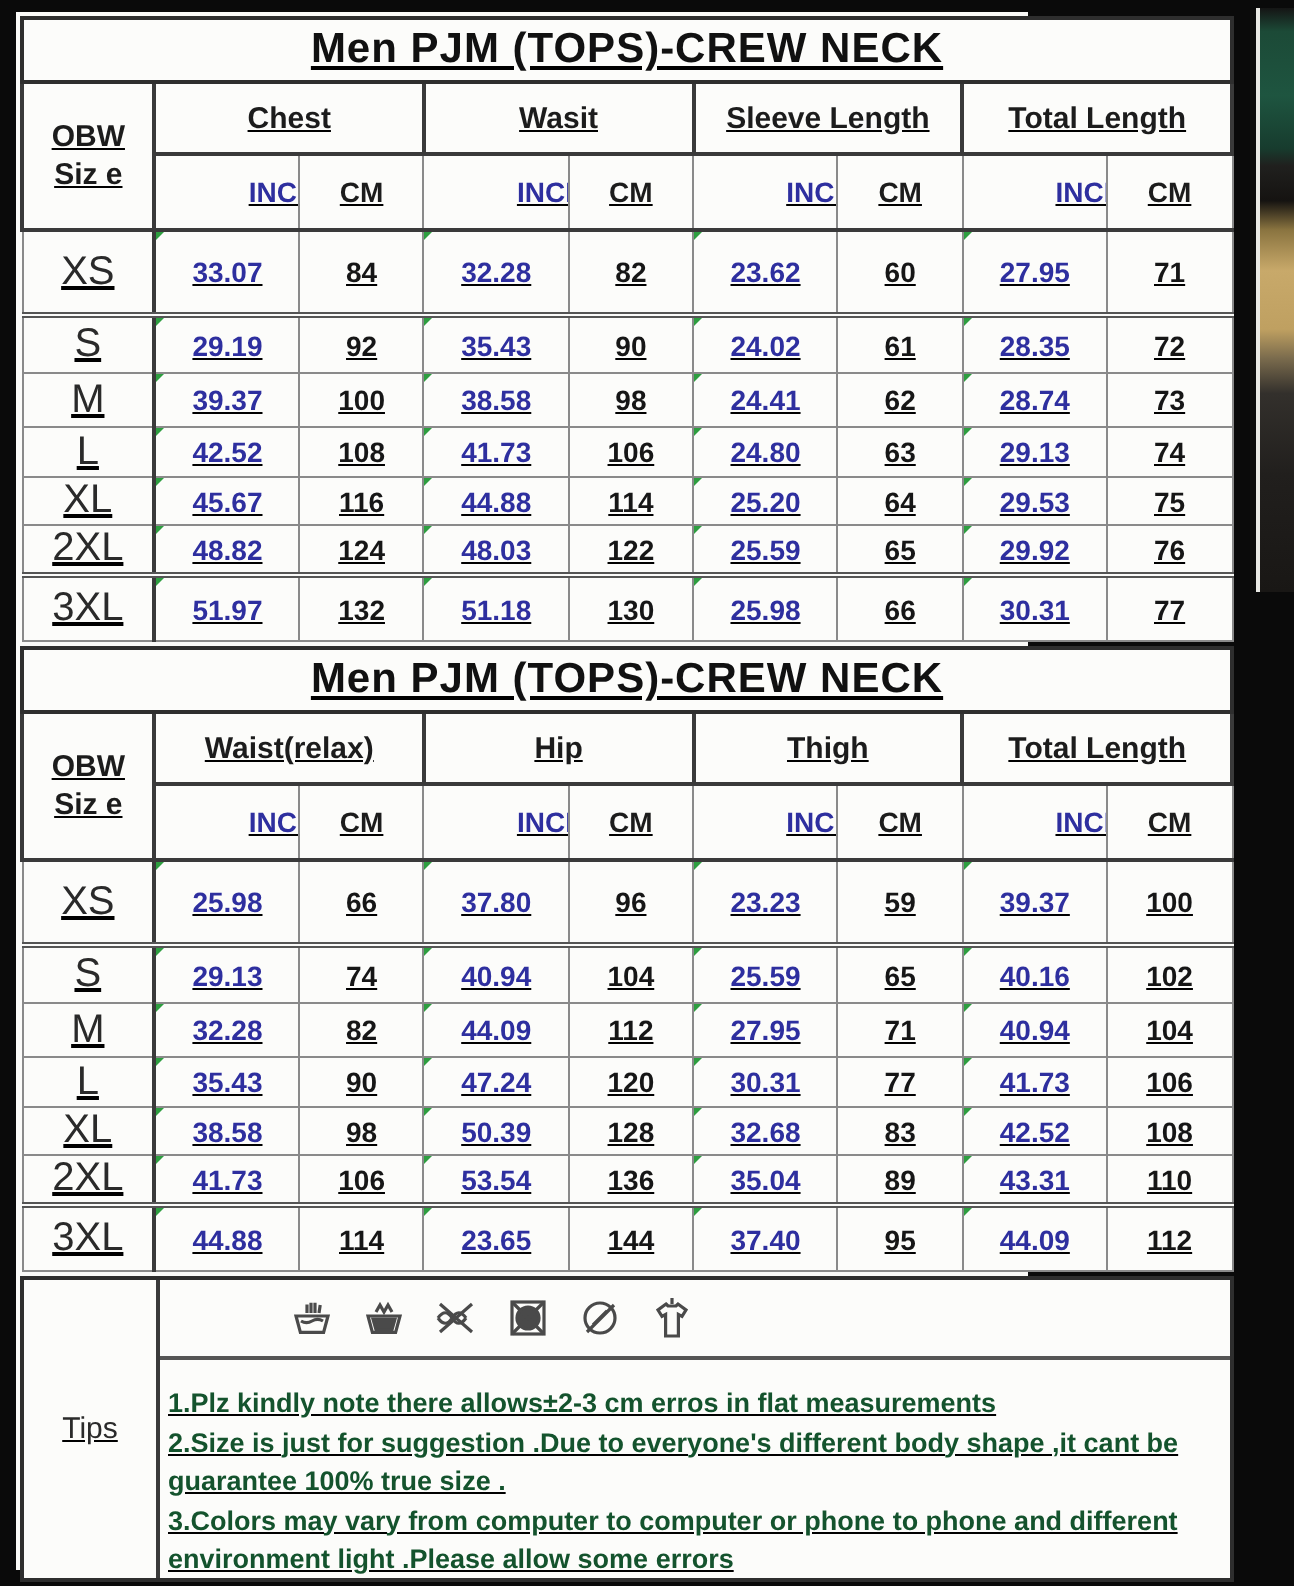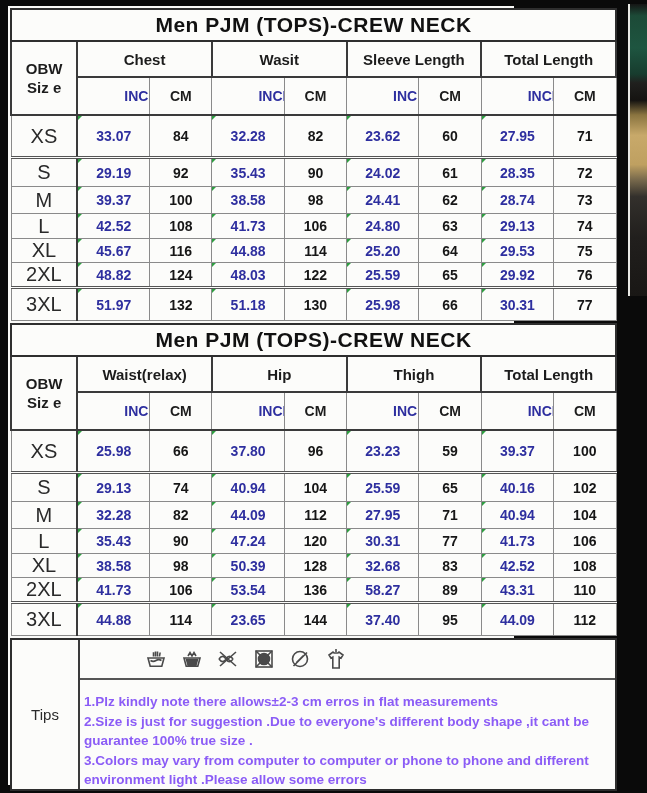--- a/index.html
+++ b/index.html
@@ -2,21 +2,21 @@
 <html><head>
 <meta charset="utf-8">
 <style>
   html,body { margin:0; padding:0; background:#000; }
   .canvas {
     position:relative; width:647px; height:793px; background:#0a0a0a;
     font-family:"Liberation Sans", sans-serif; overflow:hidden;
   }
   .paper {
     position:absolute; left:8px; top:6px; width:506px; height:779px;
-    background:#fafaf8; padding-top:2px; box-sizing:border-box;
+    background:#fafaf8; padding-top:2px; box-sizing:border-box;text-decoration:underline;
   }
   .photo-strip {
     position:absolute; top:4px; right:0; width:17px; height:292px;
     border-left:2px solid #e8e8e4;
     background:linear-gradient(
       #151515 0%, #1c4a37 4%, #1e5540 15%, #173c2e 24%,
       #20201e 27%, #151311 33%,
       #8a7440 38%, #c8a96a 45%, #bfa061 55%, #7a6b4d 60%,
       #33302c 66%, #211f1d 80%, #191715 100%);
   }
@@ -69,21 +69,21 @@
   }
   .tips-right { flex:1; display:flex; flex-direction:column; min-width:0; }
   .icons-row {
     height:38px; border-bottom:2px solid #555; display:flex;
     align-items:center; gap:12px; padding-left:64px; flex-shrink:0;
   }
   .care-icon { width:24px; height:24px; display:inline-block; }
   .care-icon svg { width:24px; height:24px; stroke:#4a4a4a; fill:none; stroke-width:1.6; }
   .tips-text { padding:12px 6px 0 4px; }
   .tips-text p {
-    margin:0; color:#8b5cf6; font-weight:700; font-size:13.5px; line-height:19.5px;
+    margin:0; color:#14532d; font-weight:700; font-size:13.5px; line-height:19.5px;
   }
 </style>
 </head>
 <body>
 
 <div class="canvas">
   <div class="paper">
 
     <table class="size-table">
       <colgroup>
@@ -295,21 +295,21 @@
             <td class="cm-cell">83</td>
             <td class="inch-cell">42.52</td>
             <td class="cm-cell">108</td>
           </tr>
           <tr class="data-row r5">
             <td class="size-cell">2XL</td>
             <td class="inch-cell">41.73</td>
             <td class="cm-cell">106</td>
             <td class="inch-cell">53.54</td>
             <td class="cm-cell">136</td>
-            <td class="inch-cell">58.27</td>
+            <td class="inch-cell">35.04</td>
             <td class="cm-cell">89</td>
             <td class="inch-cell">43.31</td>
             <td class="cm-cell">110</td>
           </tr>
           <tr class="data-row r6">
             <td class="size-cell">3XL</td>
             <td class="inch-cell">44.88</td>
             <td class="cm-cell">114</td>
             <td class="inch-cell">23.65</td>
             <td class="cm-cell">144</td>

